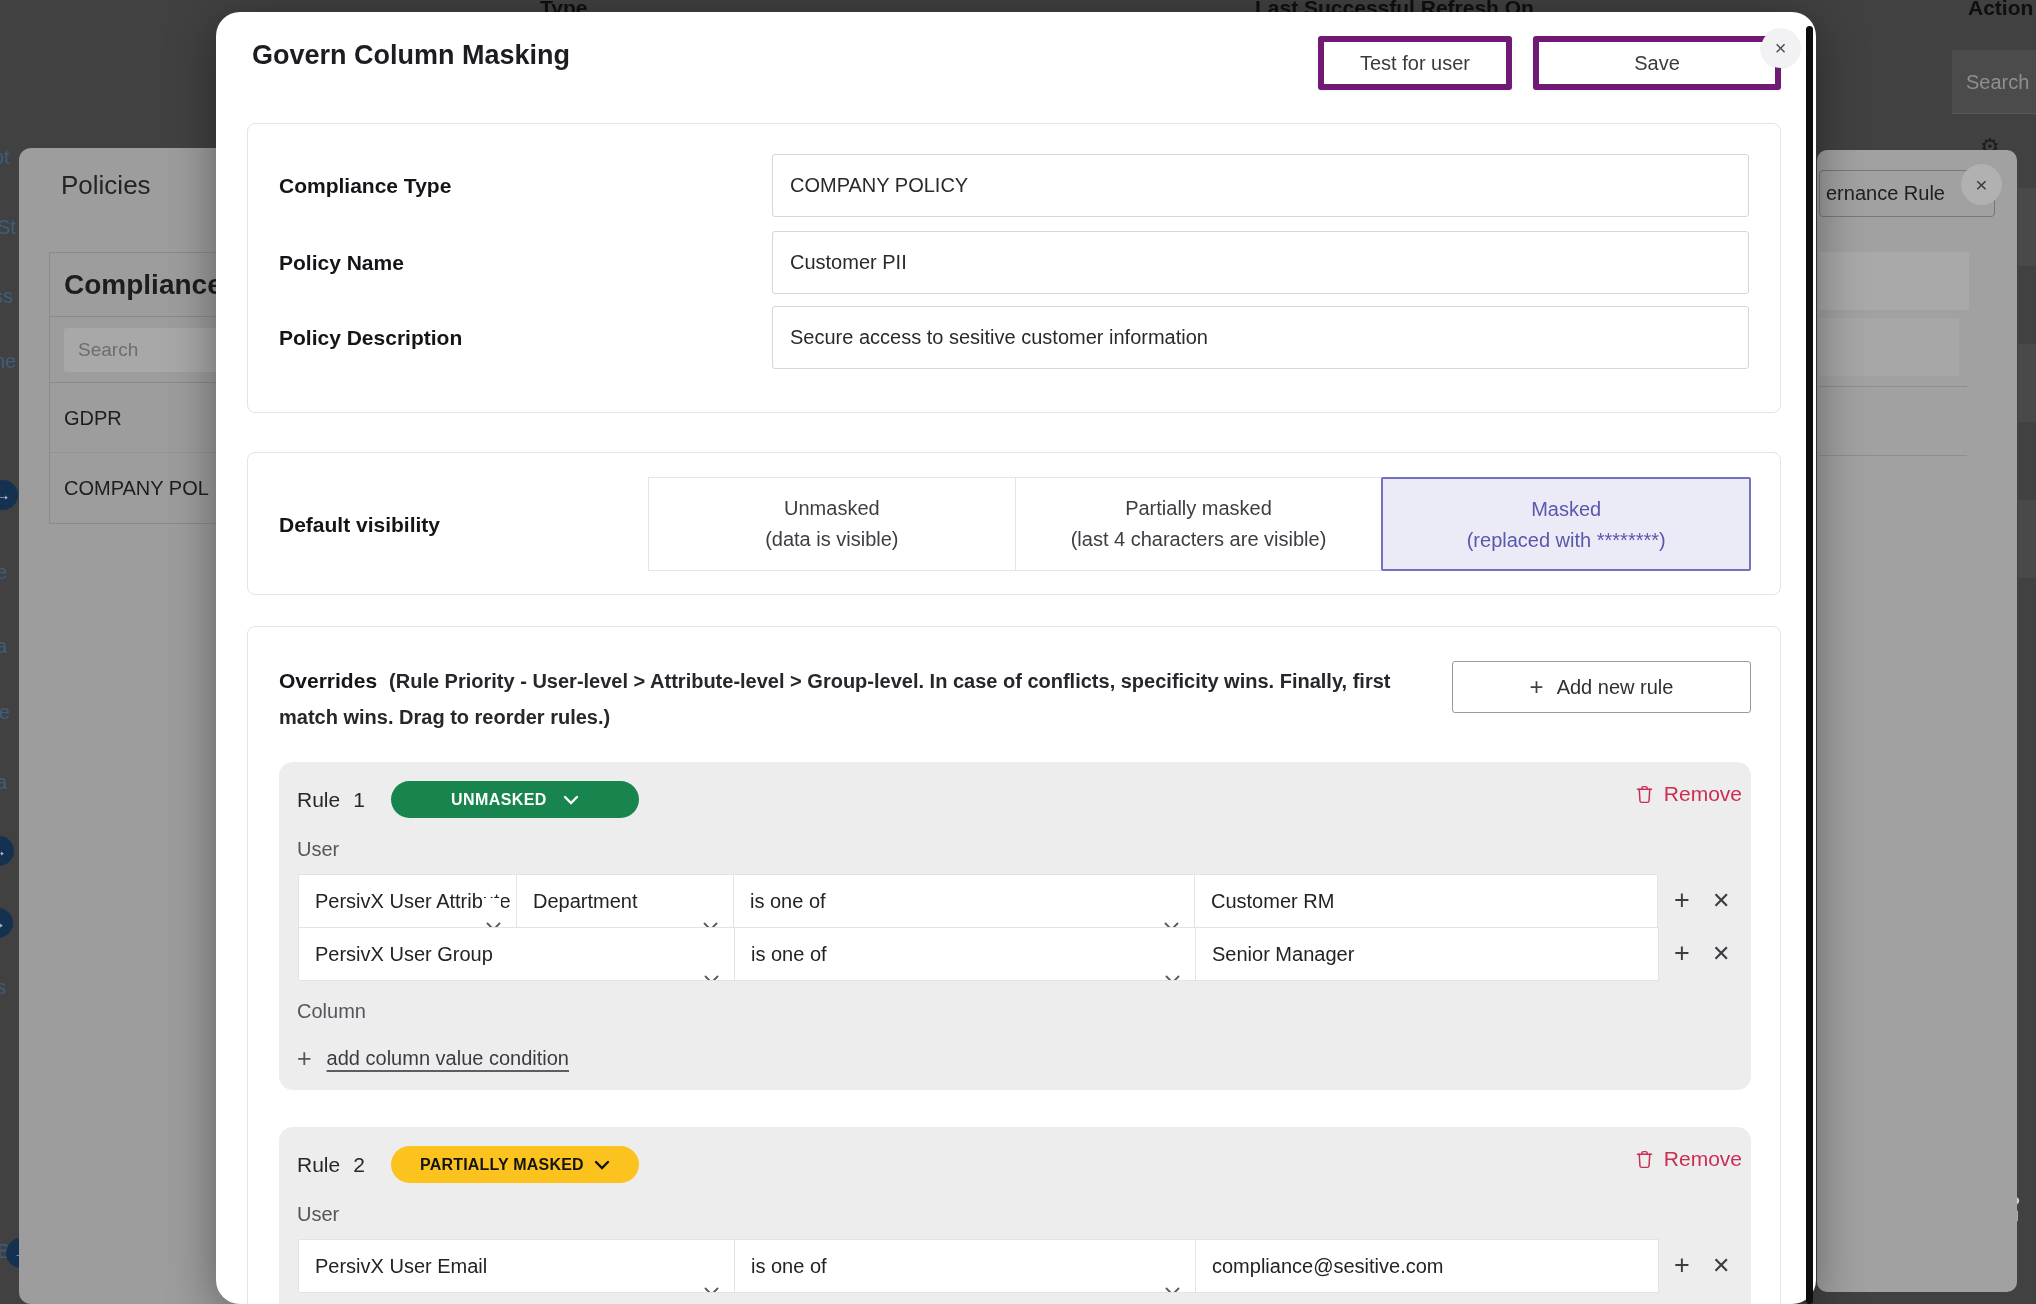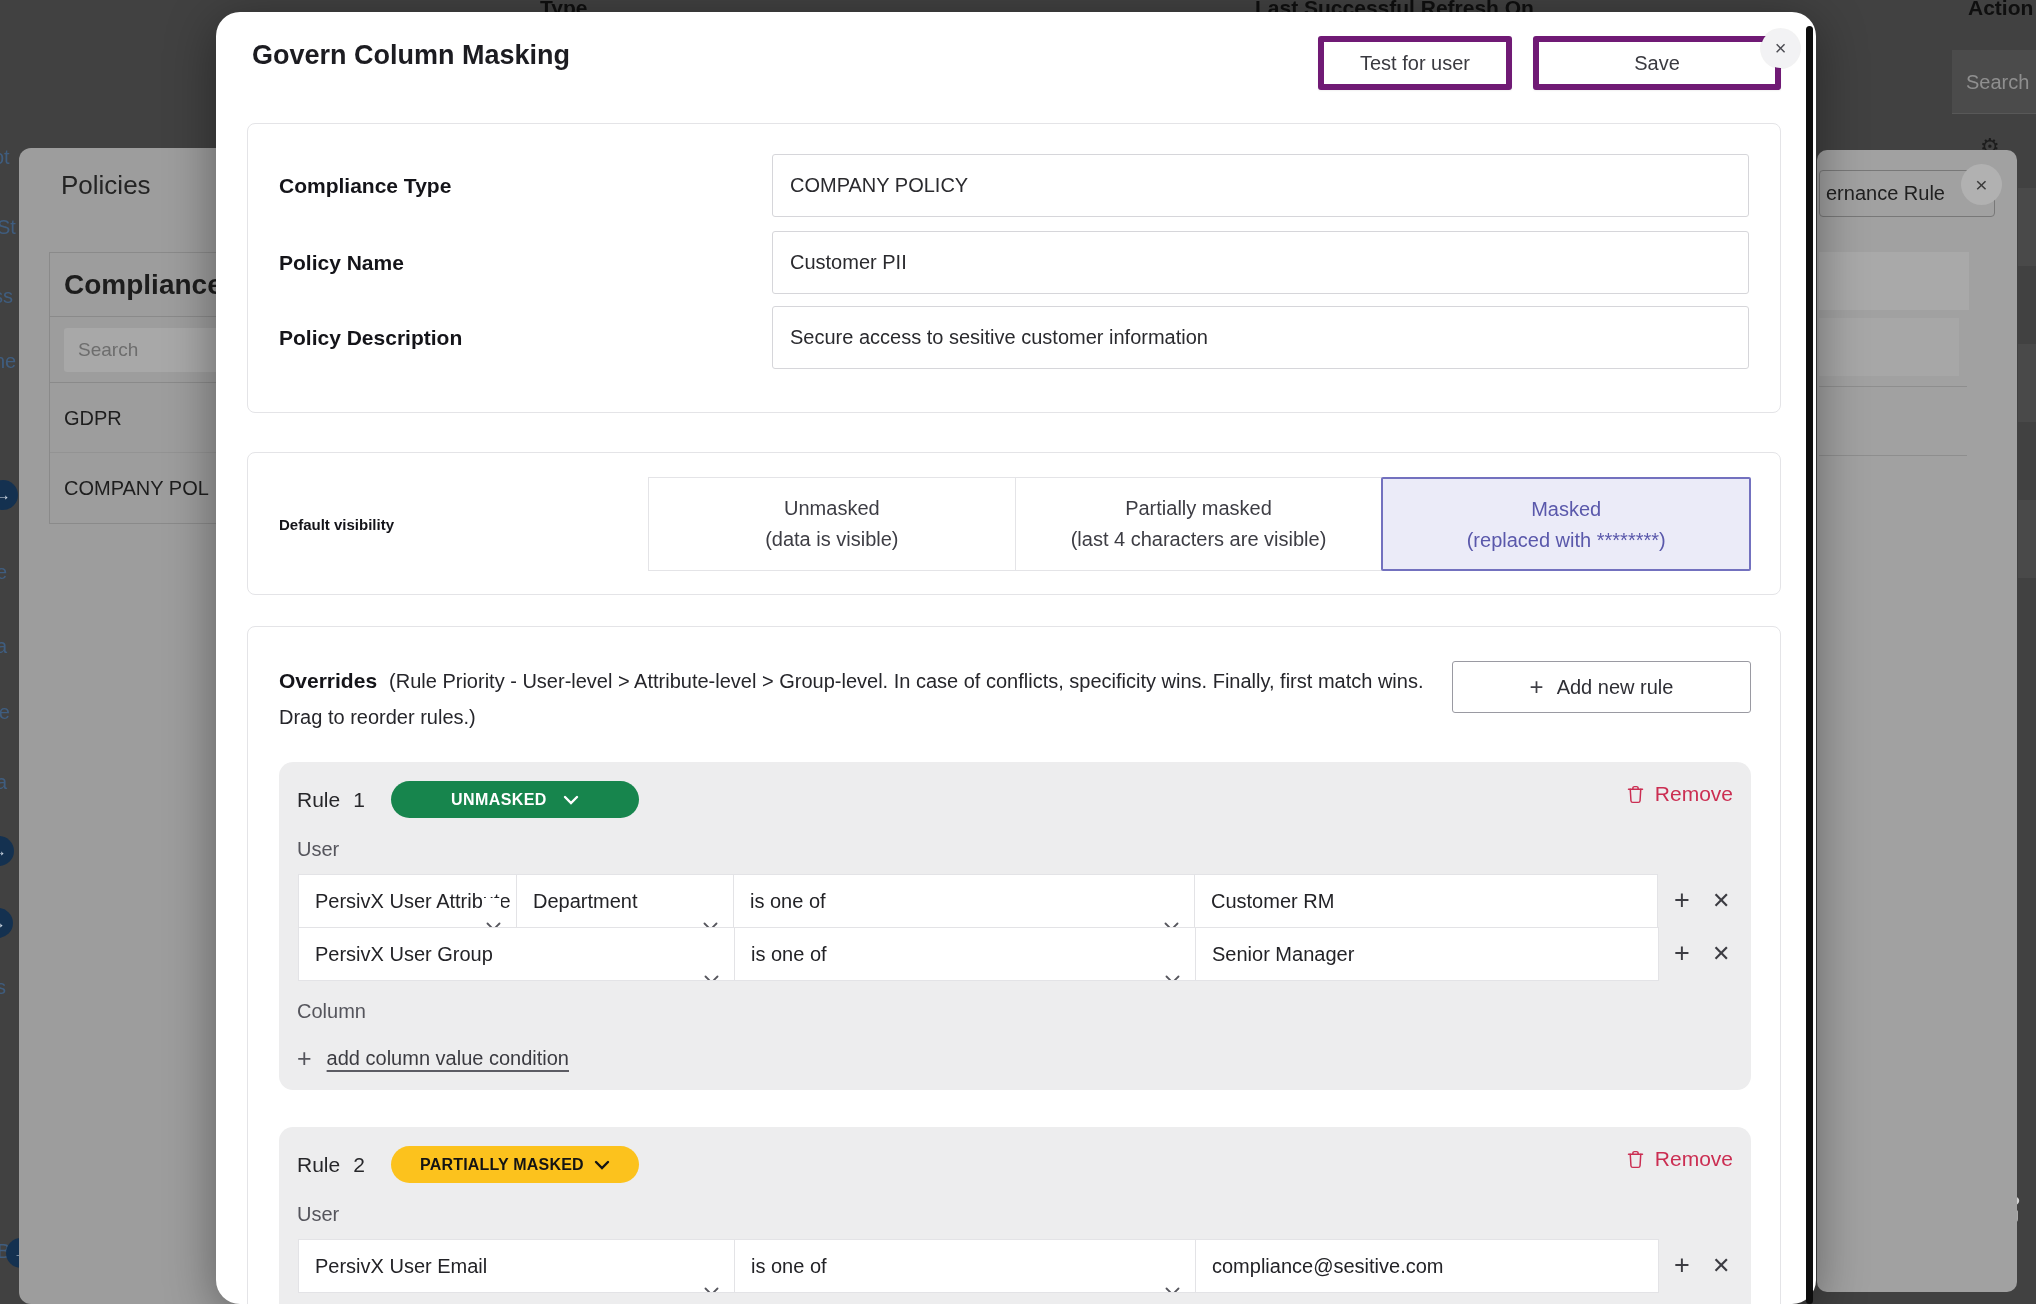--- a/index.html
+++ b/index.html
@@ -45,40 +45,40 @@
 
   .card { position:absolute; left:31px; width:1534px; background:#fff; border:1px solid #e4e4e7; border-radius:8px; }
   .card1 { top:111px; height:290px;text-decoration:underline; }
   .card2 { top:440px; height:143px; }
   .card3 { top:614px; height:700px; }
 
   .frow { position:absolute; left:0; width:100%; height:63px; }
   .frow .flabel { position:absolute; left:31px; top:0; height:63px; display:flex; align-items:center; font-size:21px; font-weight:700; color:#141419; }
   .frow .finput { position:absolute; left:524px; top:0; width:977px; height:63px; border:1px solid #d6d6da; border-radius:3px; font-size:20px; color:#2a2a2e; line-height:61px; padding:0 17px; white-space:nowrap; overflow:hidden; }
 
-  .dv-label { position:absolute; left:31px; top:0; height:143px; display:flex; align-items:center; font-size:15px; font-weight:700; color:#141419; }
+  .dv-label { position:absolute; left:31px; top:0; height:143px; display:flex; align-items:center; font-size:21px; font-weight:700; color:#141419; }
   .segwrap { position:absolute; left:400px; top:24px; width:1103px; height:94px; display:flex; }
   .seg { flex:1 1 0; border:1px solid #e4e4e7; margin-left:-1px; background:#fff; color:#3d3d44; text-align:center; padding-top:15px; font-size:20px; line-height:31px; }
   .seg:first-child { margin-left:0; }
   .seg.selected { border:2px solid #7371bf; background:#ebebf8; color:#5a58ab; z-index:1; border-radius:2px; }
 
-  .ov-head { position:absolute; left:31px; top:36px; width:1158px; font-size:20px; color:#26262b; line-height:36px; }
+  .ov-head { position:absolute; left:31px; top:36px; width:1158px; font-size:20px; color:#26262b; line-height:36px;font-weight:bold; }
   .ov-head b { font-size:21px; color:#141419; margin-right:12px; }
   .add-rule { position:absolute; left:1204px; top:34px; width:299px; height:52px; border:1px solid #9a9aa2; border-radius:3px; background:#fff; display:flex; align-items:center; justify-content:center; gap:13px; }
   .add-rule .plus { font-size:24px; font-weight:300; color:#3f3f46; }
   .add-rule .lbl { font-size:20px; color:#2f2f35; }
 
   .rule { position:absolute; left:31px; width:1472px; background:#ededee; border-radius:14px; }
   .rule1 { top:135px; height:328px; }
   .rule2 { top:500px; height:360px; }
   .rule-head { position:absolute; left:18px; top:19px; display:flex; align-items:center; }
   .rule-name { font-size:21px; color:#27272a; }
   .rule-num { font-size:21px; color:#27272a; margin-left:13px; }
   .badge { margin-left:26px; min-width:248px; height:37px; border-radius:19px; display:inline-flex; align-items:center; justify-content:center; gap:16px; font-size:16px; font-weight:700; letter-spacing:.4px; padding:0 18px; }
-  .remove { position:absolute; right:18px; top:20px; display:flex; align-items:center; gap:9px; color:#cb2e52; font-size:21px; }
+  .remove { position:absolute; right:9px; top:20px; display:flex; align-items:center; gap:9px; color:#cb2e52; font-size:21px; }
   .sub-label { position:absolute; left:18px; font-size:20px; color:#55555c; }
   .rows { position:absolute; left:19px; top:112px; }
   .cond-row { position:relative; display:flex; height:54px; }
   .cond-row + .cond-row { margin-top:-1px; }
   .cell { position:relative; background:#fff; border:1px solid #e3e3e6; height:54px; font-size:20px; color:#232327; line-height:52px; padding:0 16px; white-space:nowrap; overflow:hidden; margin-left:-1px; }
   .cell:first-child { margin-left:0; }
   .cell .chev { position:absolute; right:15px; top:23px; }
   .icon-plus { position:absolute; left:1376px; top:11px; font-size:27px; font-weight:300; color:#3c3c42; }
   .icon-x { position:absolute; left:1414px; top:14px; font-size:22px; font-weight:300; color:#3c3c42; }
   .col-label { top:238px; }

